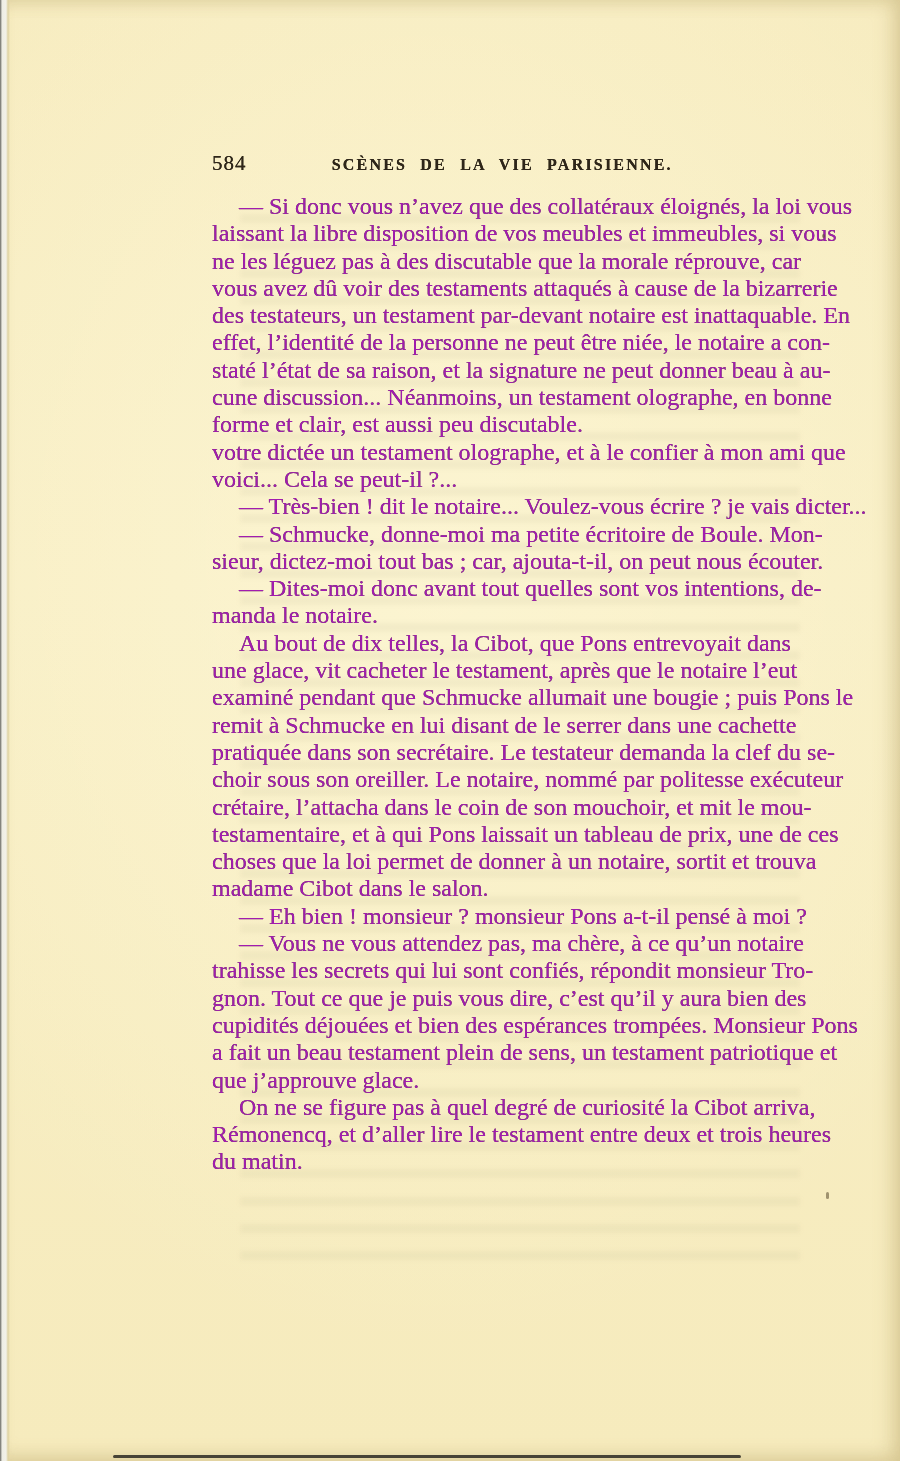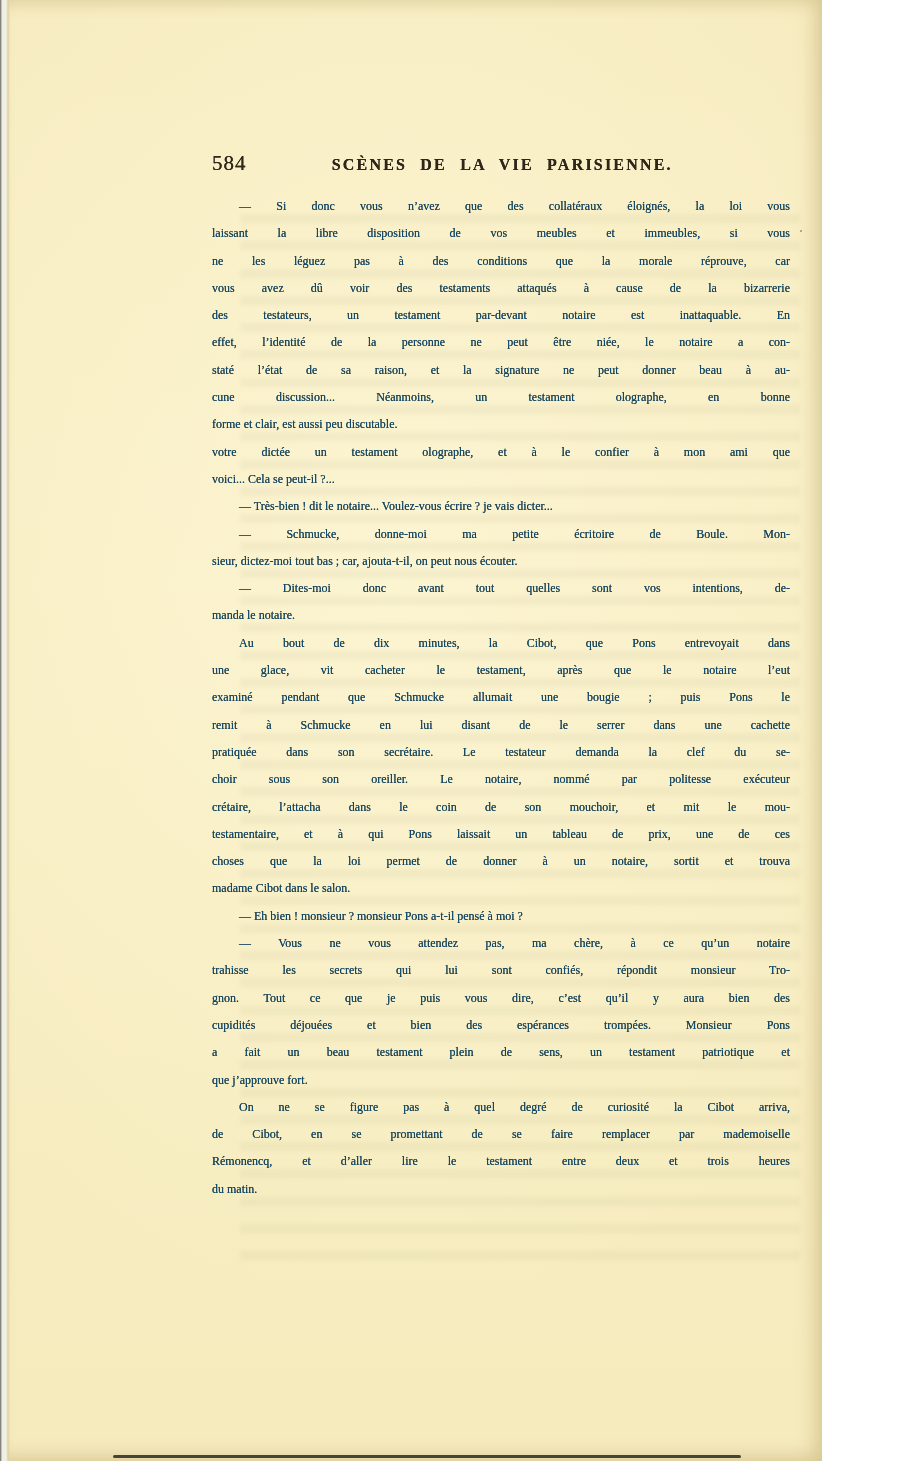--- a/index.html
+++ b/index.html
@@ -2,21 +2,21 @@
 <html><head>
 <meta charset="utf-8">
 <style>
   html, body {
     margin: 0;
     padding: 0;
     background: #ffffff;
   }
   #stage {
     position: relative;
-    width: 822px;
+    width: 900px;
     height: 1461px;
     overflow: hidden;
     font-family: "Liberation Serif", "DejaVu Serif", serif;
   }
   
   .paper {
     position: absolute;
     inset: 0;
     background:
       radial-gradient(ellipse 120% 90% at 48% 38%, rgba(255,250,220,0.55), rgba(0,0,0,0) 60%),
@@ -85,22 +85,22 @@
     word-spacing: 7px;
     padding-right: 34px;
     text-shadow: 0 0 0.3px currentColor;
   }
 
   
   .text-block {
     position: absolute;
     left: 212px; top: 193px;
     width: 578px;
-    color: #0c4a6e;
-    font-size: 12px;
+    color: #a21caf;
+    font-size: 24px;
     text-shadow: 0 0 0.35px rgba(45,39,25,0.85);
   }
   .para { margin: 0; }
   .line {
     height: 27.3px;
     line-height: 27.3px;
     white-space: nowrap;
     text-align: justify;
     text-align-last: justify;
   }
@@ -117,21 +117,21 @@
 
   <div class="header">
     <span class="pagenum">584</span>
     <span class="running-title">SCÈNES DE LA VIE PARISIENNE.</span>
   </div>
 
   <div class="text-block">
       <div class="para">
         <div class="line first">— Si donc vous n’avez que des collatéraux éloignés, la loi vous</div>
         <div class="line">laissant la libre disposition de vos meubles et immeubles, si vous</div>
-        <div class="line">ne les léguez pas à des conditions que la morale réprouve, car</div>
+        <div class="line">ne les léguez pas à des discutable que la morale réprouve, car</div>
         <div class="line">vous avez dû voir des testaments attaqués à cause de la bizarrerie</div>
         <div class="line">des testateurs, un testament par-devant notaire est inattaquable. En</div>
         <div class="line">effet, l’identité de la personne ne peut être niée, le notaire a con-</div>
         <div class="line">staté l’état de sa raison, et la signature ne peut donner beau à au-</div>
         <div class="line">cune discussion... Néanmoins, un testament olographe, en bonne</div>
         <div class="line last">forme et clair, est aussi peu discutable.</div>
       </div>
       <div class="para">
         <div class="line">votre dictée un testament olographe, et à le confier à mon ami que</div>
         <div class="line last">voici... Cela se peut-il ?...</div>
@@ -141,45 +141,44 @@
       </div>
       <div class="para">
         <div class="line first">— Schmucke, donne-moi ma petite écritoire de Boule. Mon-</div>
         <div class="line last">sieur, dictez-moi tout bas ; car, ajouta-t-il, on peut nous écouter.</div>
       </div>
       <div class="para">
         <div class="line first">— Dites-moi donc avant tout quelles sont vos intentions, de-</div>
         <div class="line last">manda le notaire.</div>
       </div>
       <div class="para">
-        <div class="line first">Au bout de dix minutes, la Cibot, que Pons entrevoyait dans</div>
+        <div class="line first">Au bout de dix telles, la Cibot, que Pons entrevoyait dans</div>
         <div class="line">une glace, vit cacheter le testament, après que le notaire l’eut</div>
         <div class="line">examiné pendant que Schmucke allumait une bougie ; puis Pons le</div>
         <div class="line">remit à Schmucke en lui disant de le serrer dans une cachette</div>
         <div class="line">pratiquée dans son secrétaire. Le testateur demanda la clef du se-</div>
         <div class="line">choir sous son oreiller. Le notaire, nommé par politesse exécuteur</div>
         <div class="line">crétaire, l’attacha dans le coin de son mouchoir, et mit le mou-</div>
         <div class="line">testamentaire, et à qui Pons laissait un tableau de prix, une de ces</div>
         <div class="line">choses que la loi permet de donner à un notaire, sortit et trouva</div>
         <div class="line last">madame Cibot dans le salon.</div>
       </div>
       <div class="para">
         <div class="line first last">— Eh bien ! monsieur ? monsieur Pons a-t-il pensé à moi ?</div>
       </div>
       <div class="para">
         <div class="line first">— Vous ne vous attendez pas, ma chère, à ce qu’un notaire</div>
         <div class="line">trahisse les secrets qui lui sont confiés, répondit monsieur Tro-</div>
         <div class="line">gnon. Tout ce que je puis vous dire, c’est qu’il y aura bien des</div>
         <div class="line">cupidités déjouées et bien des espérances trompées. Monsieur Pons</div>
         <div class="line">a fait un beau testament plein de sens, un testament patriotique et</div>
-        <div class="line last">que j’approuve fort.</div>
+        <div class="line last">que j’approuve glace.</div>
       </div>
       <div class="para">
         <div class="line first">On ne se figure pas à quel degré de curiosité la Cibot arriva,</div>
-        <div class="line">de Cibot, en se promettant de se faire remplacer par mademoiselle</div>
         <div class="line">Rémonencq, et d’aller lire le testament entre deux et trois heures</div>
         <div class="line last">du matin.</div>
       </div>
     </div>
 
   <div class="speck s1"></div>
   <div class="speck s2"></div>
   <div class="speck s3"></div>
   <div class="scan-line-bottom"></div>
 </div>

